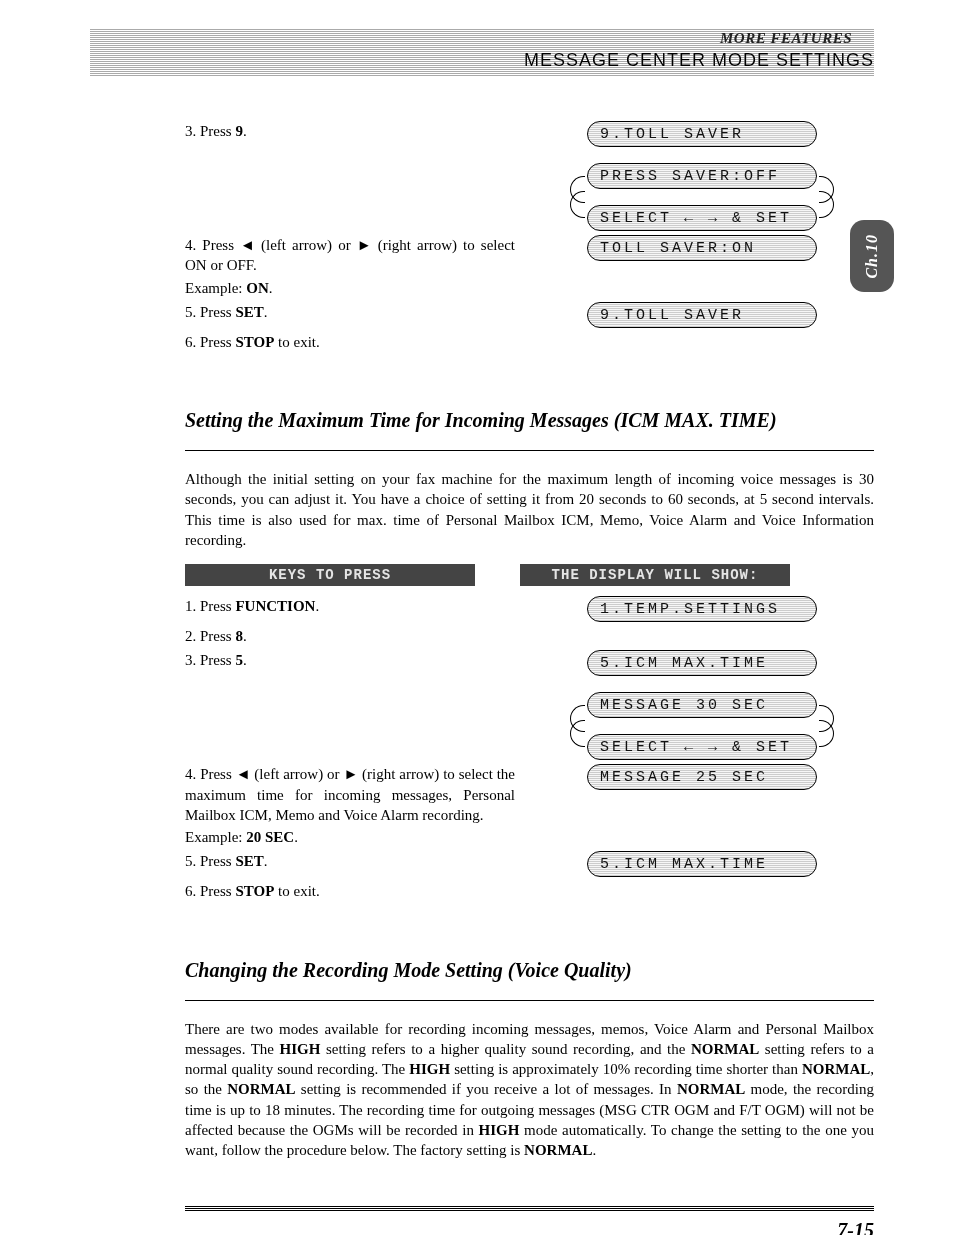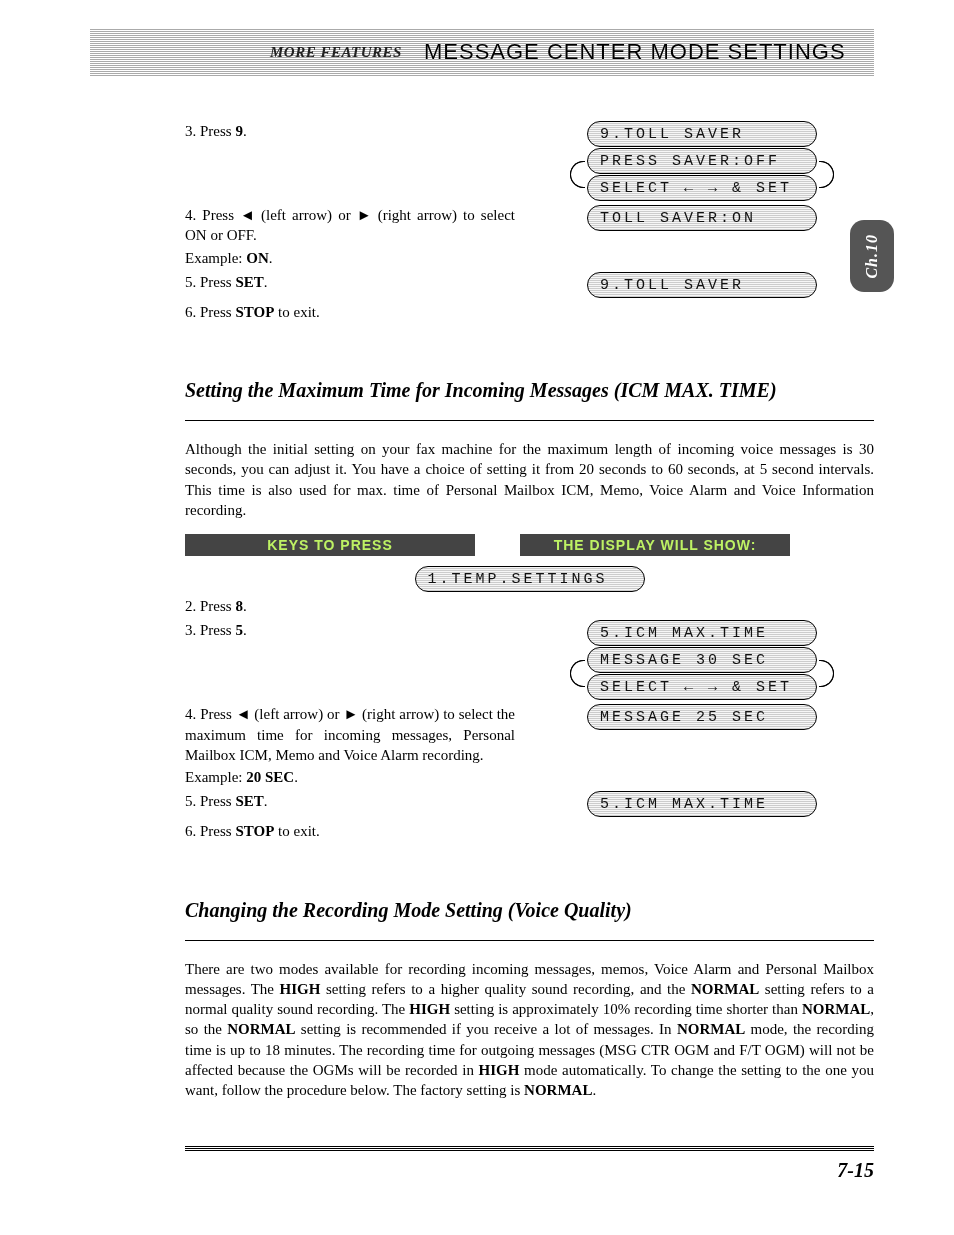--- a/index.html
+++ b/index.html
@@ -18,34 +18,35 @@
     box-sizing: border-box;
     padding: 28px 80px 50px 90px;
   }
 
   
   .header-band {
     height: 48px;
     margin: 0 0 45px 0;
     background: repeating-linear-gradient(0deg,#aaa 0 1px,#fff 1px 2px);
     display: flex;
-    align-items: center;
+    align-items: flex-end;
     padding-left: 180px;
+    flex-direction: column;
   }
   .header-left {
     font-style: italic;
     font-weight: bold;
     font-size: 15px;
     letter-spacing: 0.5px;
     color: #222;
     margin-right: 22px;
   }
   .header-right {
     font-family: Arial, Helvetica, sans-serif;
-    font-size: 22px;
+    font-size: 18px;
     letter-spacing: 1px;
     color: #000;
     font-weight: 500;
     text-shadow: 0 0 1px #fff;
   }
 
   
   .steps-block { margin-left: 95px; }
   .step-row {
     display: flex;
@@ -57,21 +58,21 @@
     padding-right: 15px;
     text-align: justify;
   }
   .step-left .num { display: inline; }
   .sub { display:block; margin-top:2px; }
   .step-right {
     flex: 1;
     display: flex;
     flex-direction: column;
     align-items: center;
-    gap: 1px;
+    gap: 16px;
     position: relative;
   }
 
   
   .lcd {
     width: 230px;
     height: 26px;
     border: 1px solid #000;
     border-radius: 13px;
     background: repeating-linear-gradient(0deg,#ccc 0 1px,#f6f6f6 1px 2px);
@@ -136,23 +137,23 @@
   }
 
   
   .colheads {
     display: flex;
     margin-left: 95px;
     gap: 45px;
     margin-bottom: 10px;
   }
   .colhead {
-    color: #bef264;
-    font-weight: bold;
-    font-family: Liberation Sans, sans-serif;
+    color: #e5e5e5;
+    font-weight: bold;
+    font-family: Liberation Mono, monospace;
     font-size: 14px;
     letter-spacing: 1px;
     text-align: center;
     height: 22px;
     line-height: 22px;
     background: #444;
   }
   .colhead.left  { flex: 0 0 290px; }
   .colhead.right { flex: 0 0 270px; }
 
@@ -232,20 +233,24 @@
   <p class="body">Although the initial setting on your fax machine for the maximum length of incoming voice messages is 30 seconds, you can adjust it. You have a choice of setting it from 20 seconds to 60 seconds, at 5 second intervals. This time is also used for max. time of Personal Mailbox ICM, Memo, Voice Alarm and Voice Information recording.</p>
 
   <div class="colheads">
     <div class="colhead left">KEYS TO PRESS</div>
     <div class="colhead right">THE DISPLAY WILL SHOW:</div>
   </div>
 
   <div class="steps-block">
 
     <div class="step-row">
+      <div class="step-left">
+        <span class="num">1.</span>
+        <span>Press </span><b>FUNCTION</b><span>.</span>
+      </div>
       <div class="step-right">
           <div class="lcd">1.TEMP.SETTINGS</div>
         </div>
     </div>
 
     <div class="step-row">
       <div class="step-left">
         <span class="num">2.</span>
         <span>Press </span><b>8</b><span>.</span>
       </div>

